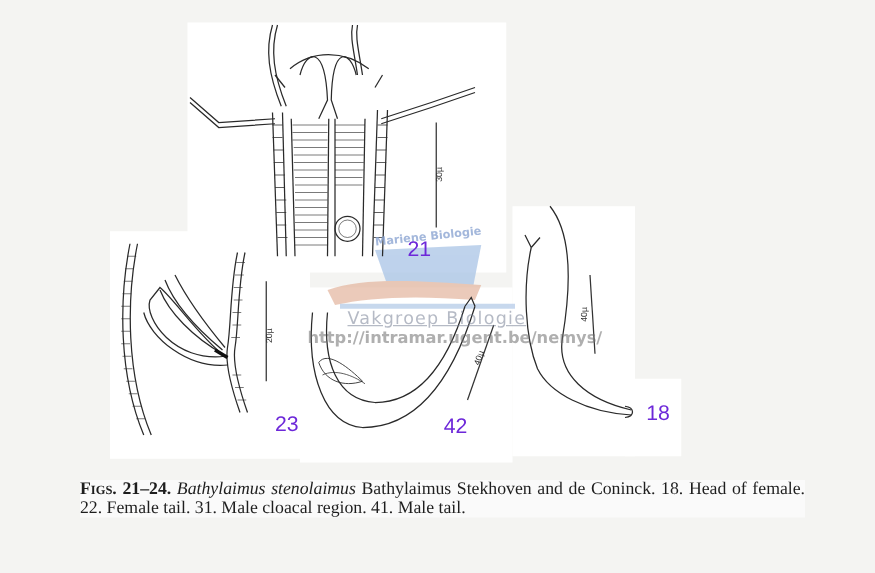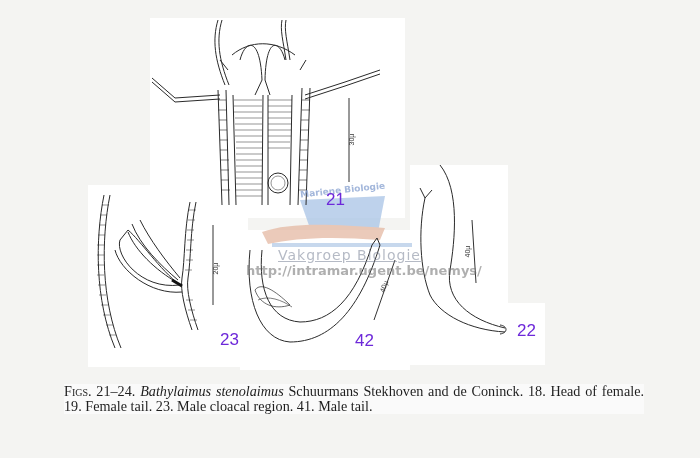--- a/index.html
+++ b/index.html
@@ -21,21 +21,21 @@
     }
     .watermark-text {
       position: absolute; font-family: "DejaVu Sans", sans-serif; color: rgba(120,130,150,0.55);
     }
     .caption {
       position: absolute; left: 64px; top: 384px; width: 580px;
       font-size: 14.2px; line-height: 15px; color: #1e1e1e;
       background: #fafafa;
       text-align: justify;
     }
-    .caption .sc { font-variant: small-caps; }
+    .caption .sc { font-variant: small-caps; font-weight: bold; }
     .caption i { font-style: italic; }
   </style>
 </head>
 <body>
 
 <div class="panel" style="left:150px;top:18px;width:255px;height:200px;"></div>
 <div class="panel" style="left:88px;top:185px;width:160px;height:182px;"></div>
 <div class="panel" style="left:240px;top:230px;width:170px;height:140px;"></div>
 <div class="panel" style="left:410px;top:165px;width:98px;height:200px;"></div>
 <div class="panel" style="left:500px;top:303px;width:45px;height:62px;"></div>
@@ -125,30 +125,30 @@
     <path d="M500 325 C508 326 508 333 500 334"></path>
   </g>
   <line x1="472" y1="220" x2="476" y2="283" stroke="#333" stroke-width="1"></line>
 </svg>
 
 <div class="watermark-text" style="left:300px;top:185px;font-size:9px;font-weight:bold;color:rgba(140,165,210,0.8);transform:rotate(-6deg);">Mariene Biologie</div>
 <div class="watermark-text" style="left:278px;top:247px;font-size:14px;letter-spacing:1px;text-decoration:underline;">Vakgroep Biologie</div>
 <div class="watermark-text" style="left:246px;top:263px;font-size:13px;font-weight:bold;color:rgba(110,110,110,0.55);">http://intramar.ugent.be/nemys/</div>
 
 <div class="fig-num" style="left:326px;top:190px;">21</div>
-<div class="fig-num" style="left:517px;top:321px;">22</div>
+<div class="fig-num" style="left:517px;top:321px;">18</div>
 <div class="fig-num" style="left:220px;top:330px;">23</div>
 <div class="fig-num" style="left:355px;top:331px;">42</div>
 
 <div class="scale-label" style="left:346px;top:136px;">30µ</div>
 <div class="scale-label" style="left:462px;top:248px;">40µ</div>
 <div class="scale-label" style="left:210px;top:265px;">20µ</div>
 <div class="scale-label" style="left:378px;top:283px;transform:rotate(-70deg);">40µ</div>
 
 <div class="caption">
   <span class="sc">Figs. 21–24.</span>
   <i>Bathylaimus stenolaimus</i>
-  <span>Schuurmans Stekhoven and de Coninck.</span>
+  <span>Bathylaimus Stekhoven and de Coninck.</span>
   <span>18. Head of female.</span>
-  <span>19. Female tail.</span>
-  <span>23. Male cloacal region.</span>
+  <span>22. Female tail.</span>
+  <span>31. Male cloacal region.</span>
   <span>41. Male tail.</span>
 </div>
 
 </body></html>

